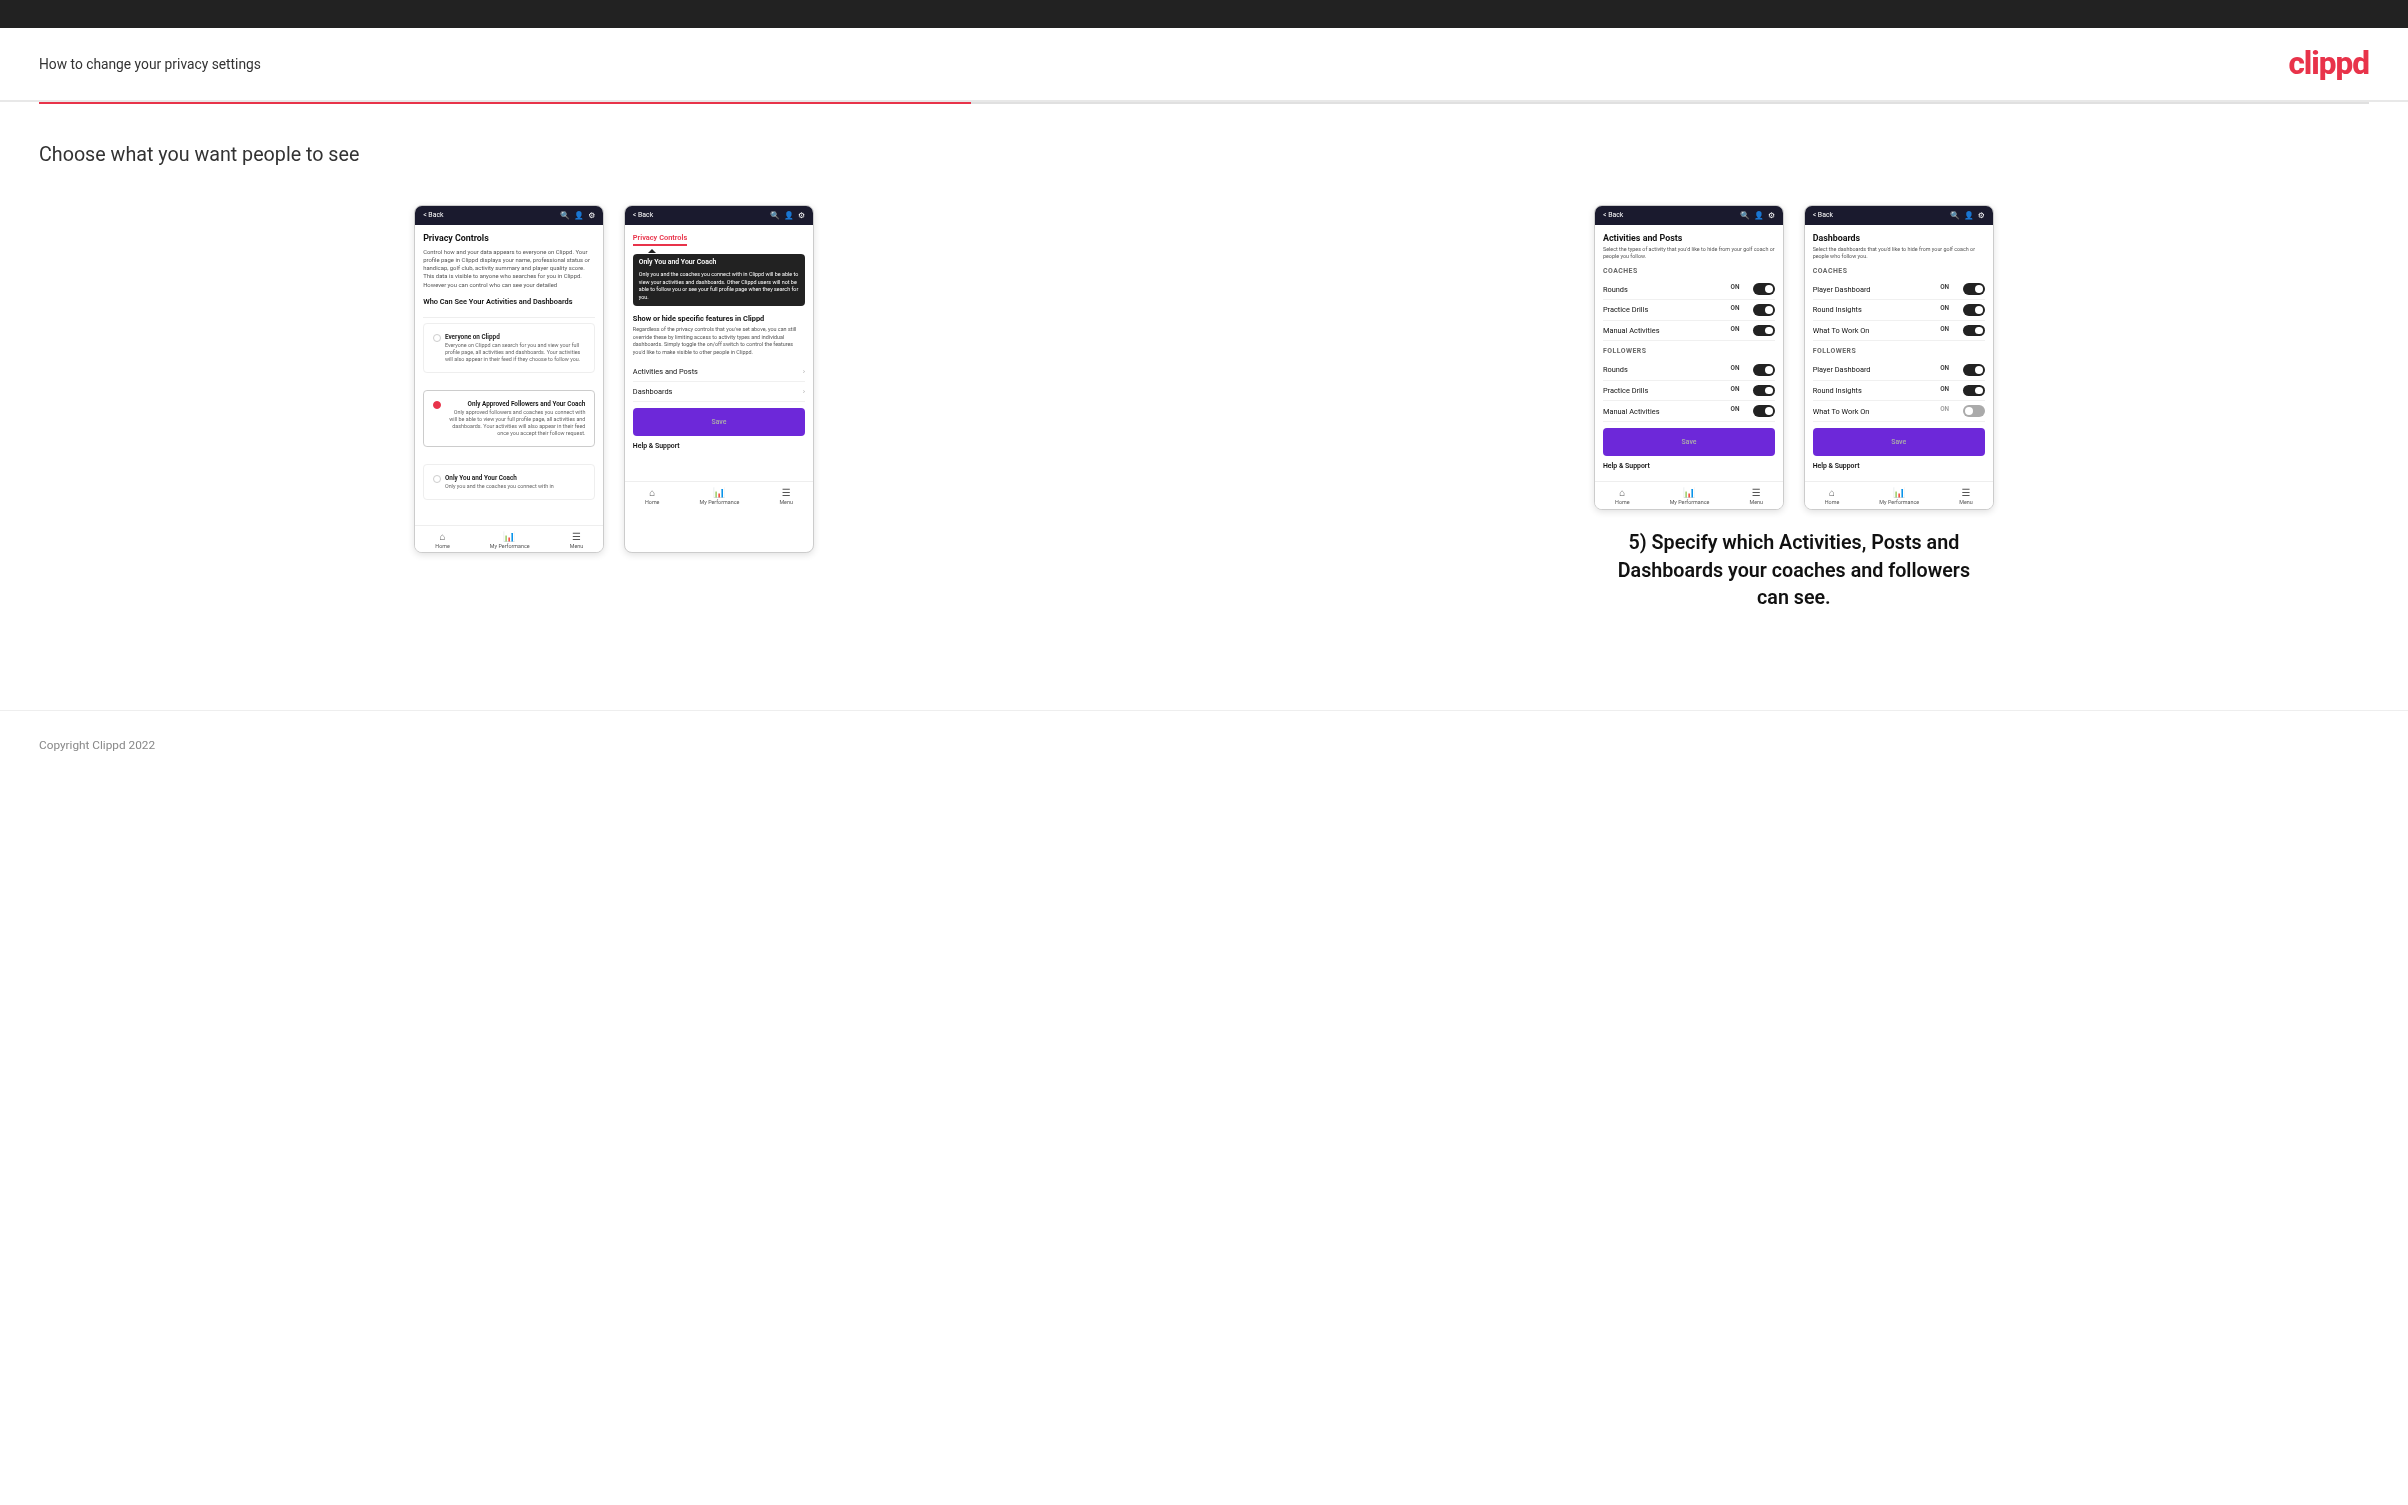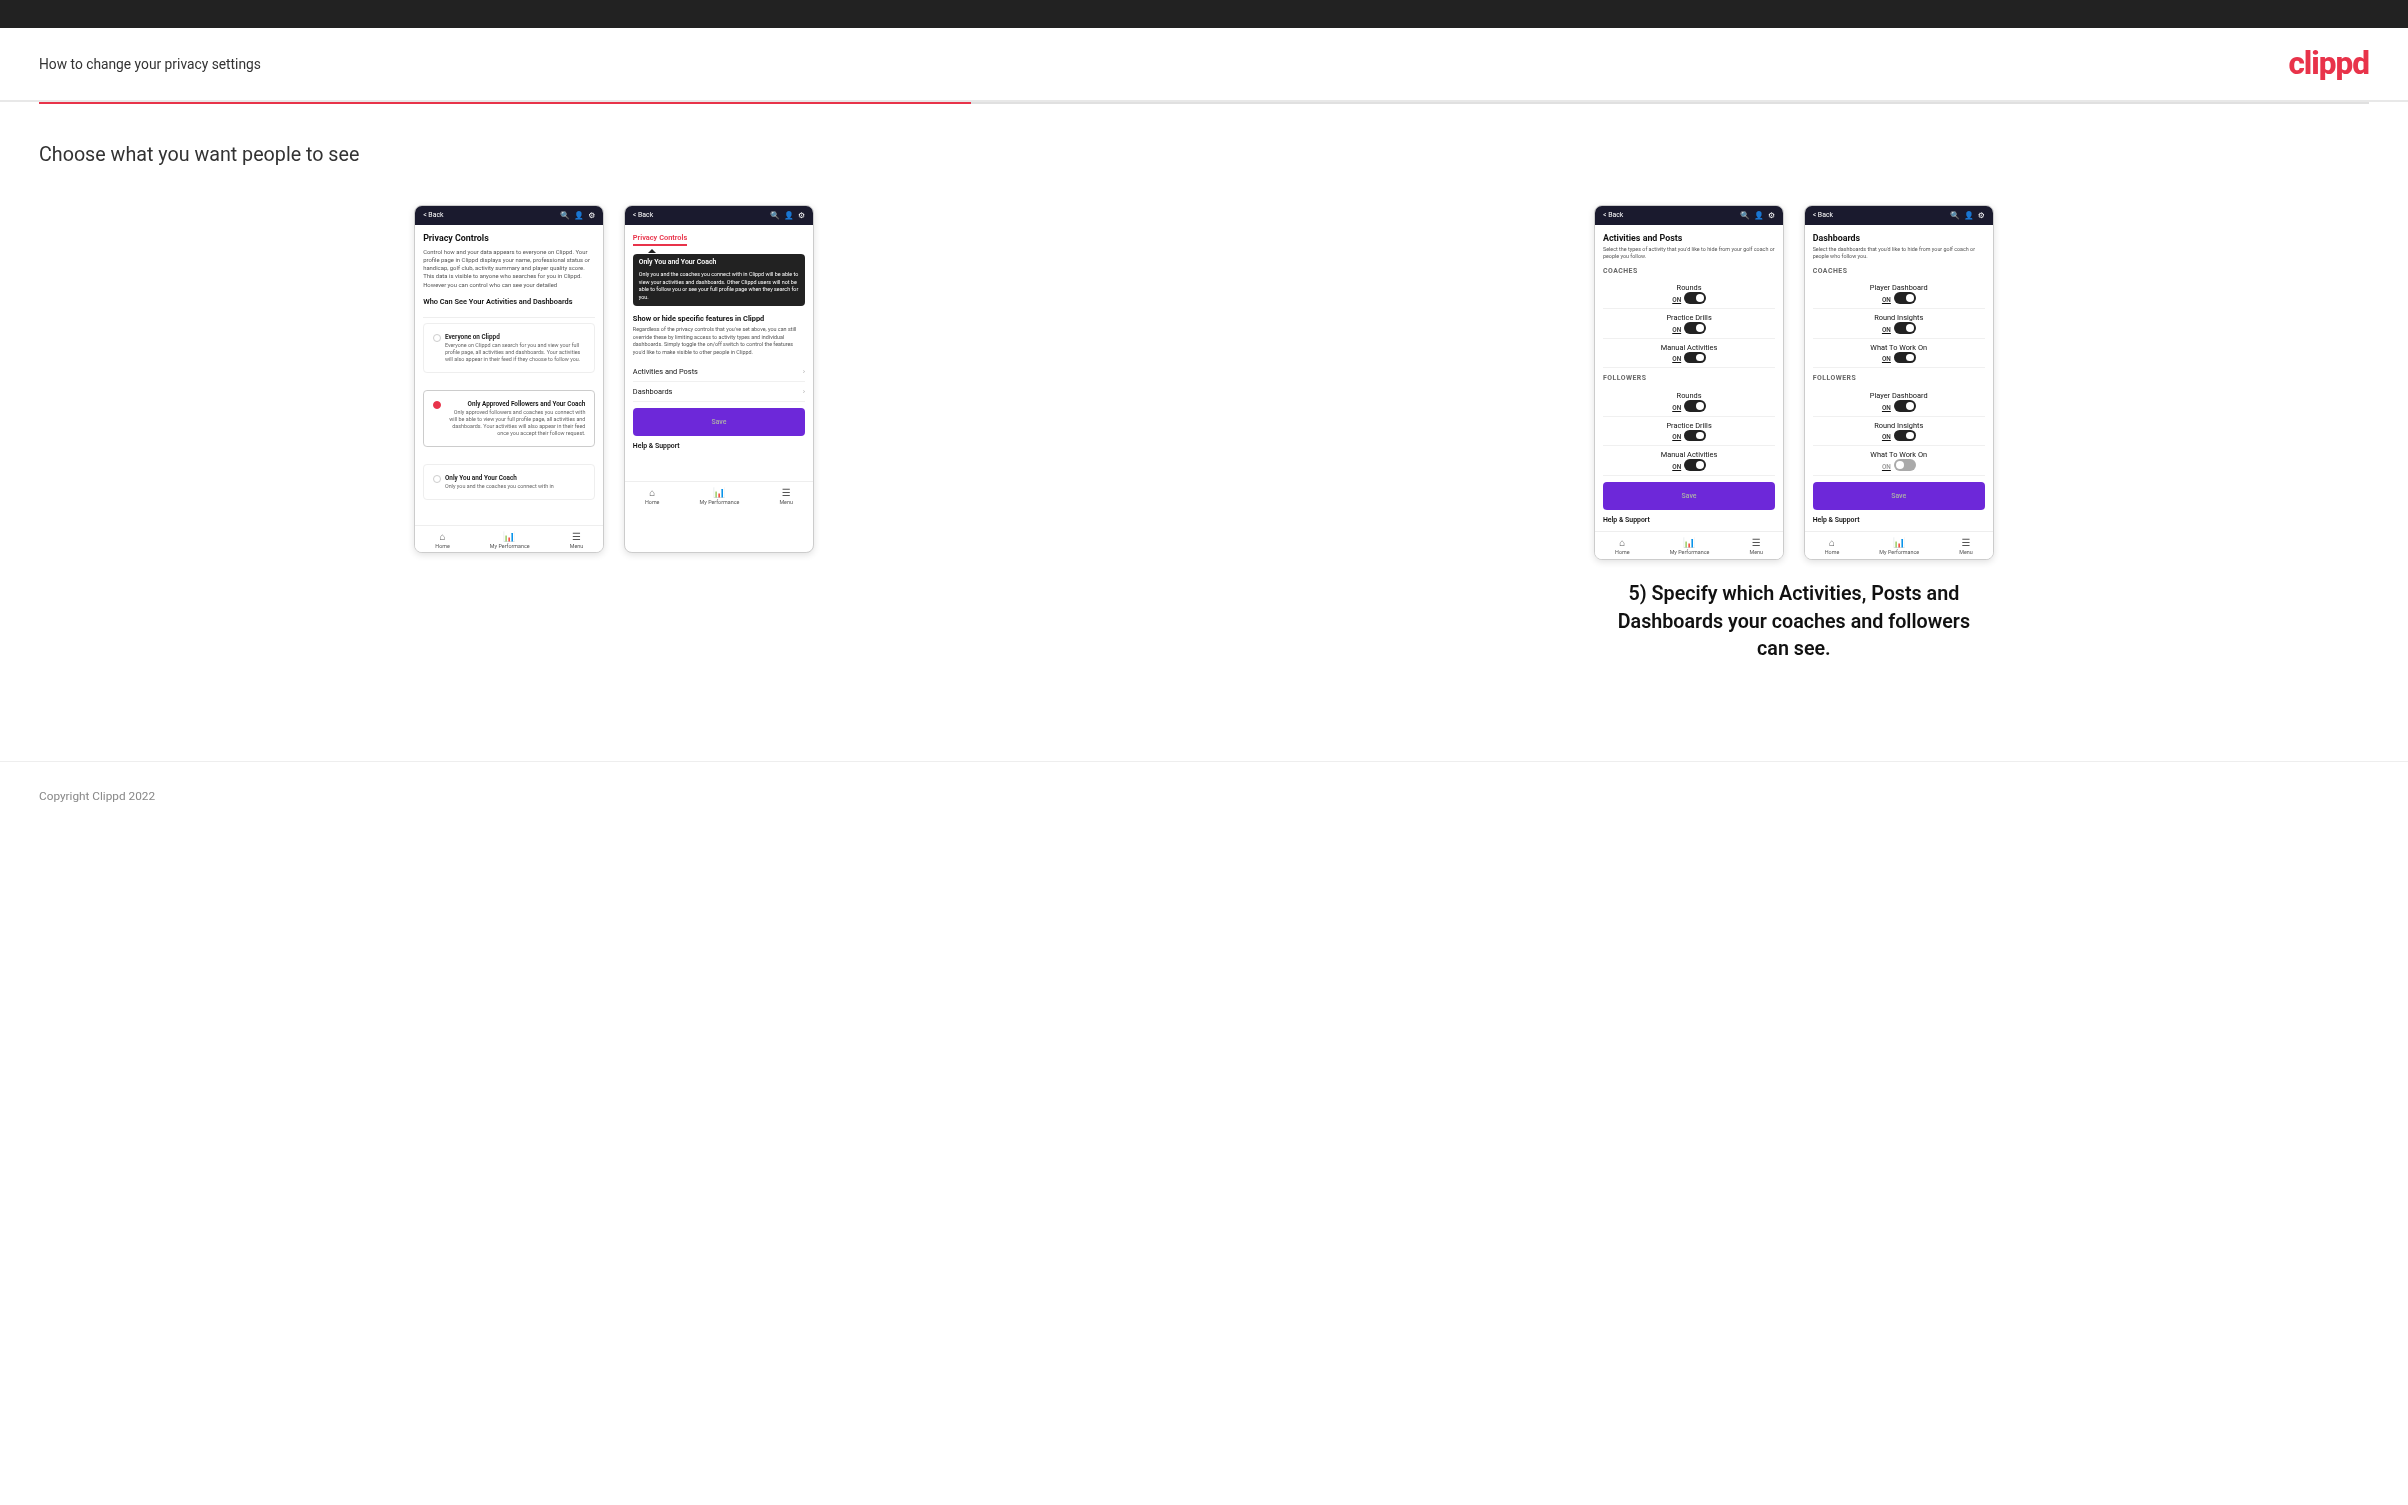--- a/index.html
+++ b/index.html
@@ -275,27 +275,25 @@
       margin-bottom: 4.9px;
     }
     .toggle-row {
       display: flex;
       align-items: center;
       justify-content: space-between;
       padding: 3.9px 0;
       border-bottom: 1px solid #f0f0f0;
       font-size: 7.4px;
       color: #111;
-      flex-direction: column;
     }
     .toggle-right {
       display: flex;
-      align-items: flex-end;
-      gap: 3px;
-      text-decoration: underline;
+      align-items: flex-start;
+      gap: 14px;
     }
     .toggle-label {
       font-size: 6.4px;
       color: #333;
       font-weight: 600;
     }
 
     
     .toggle-switch {
       width: 21.7px;

